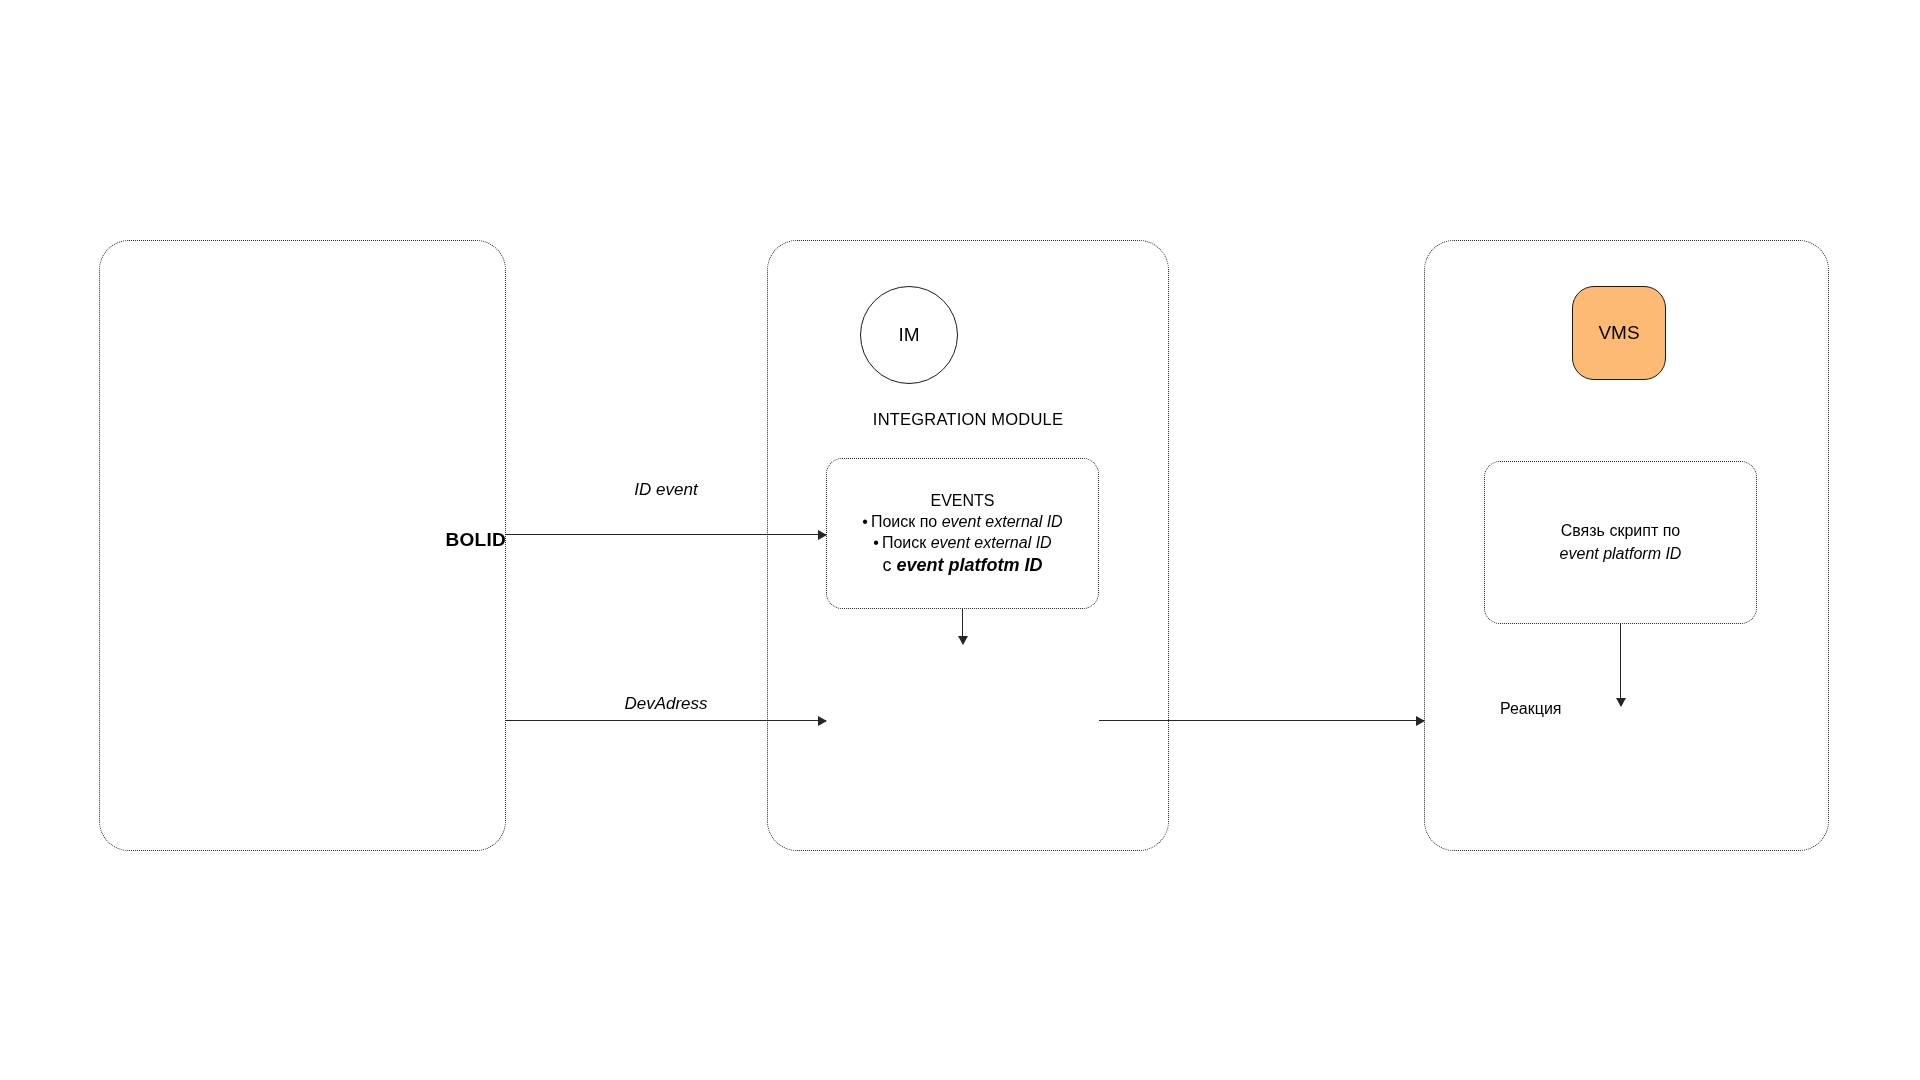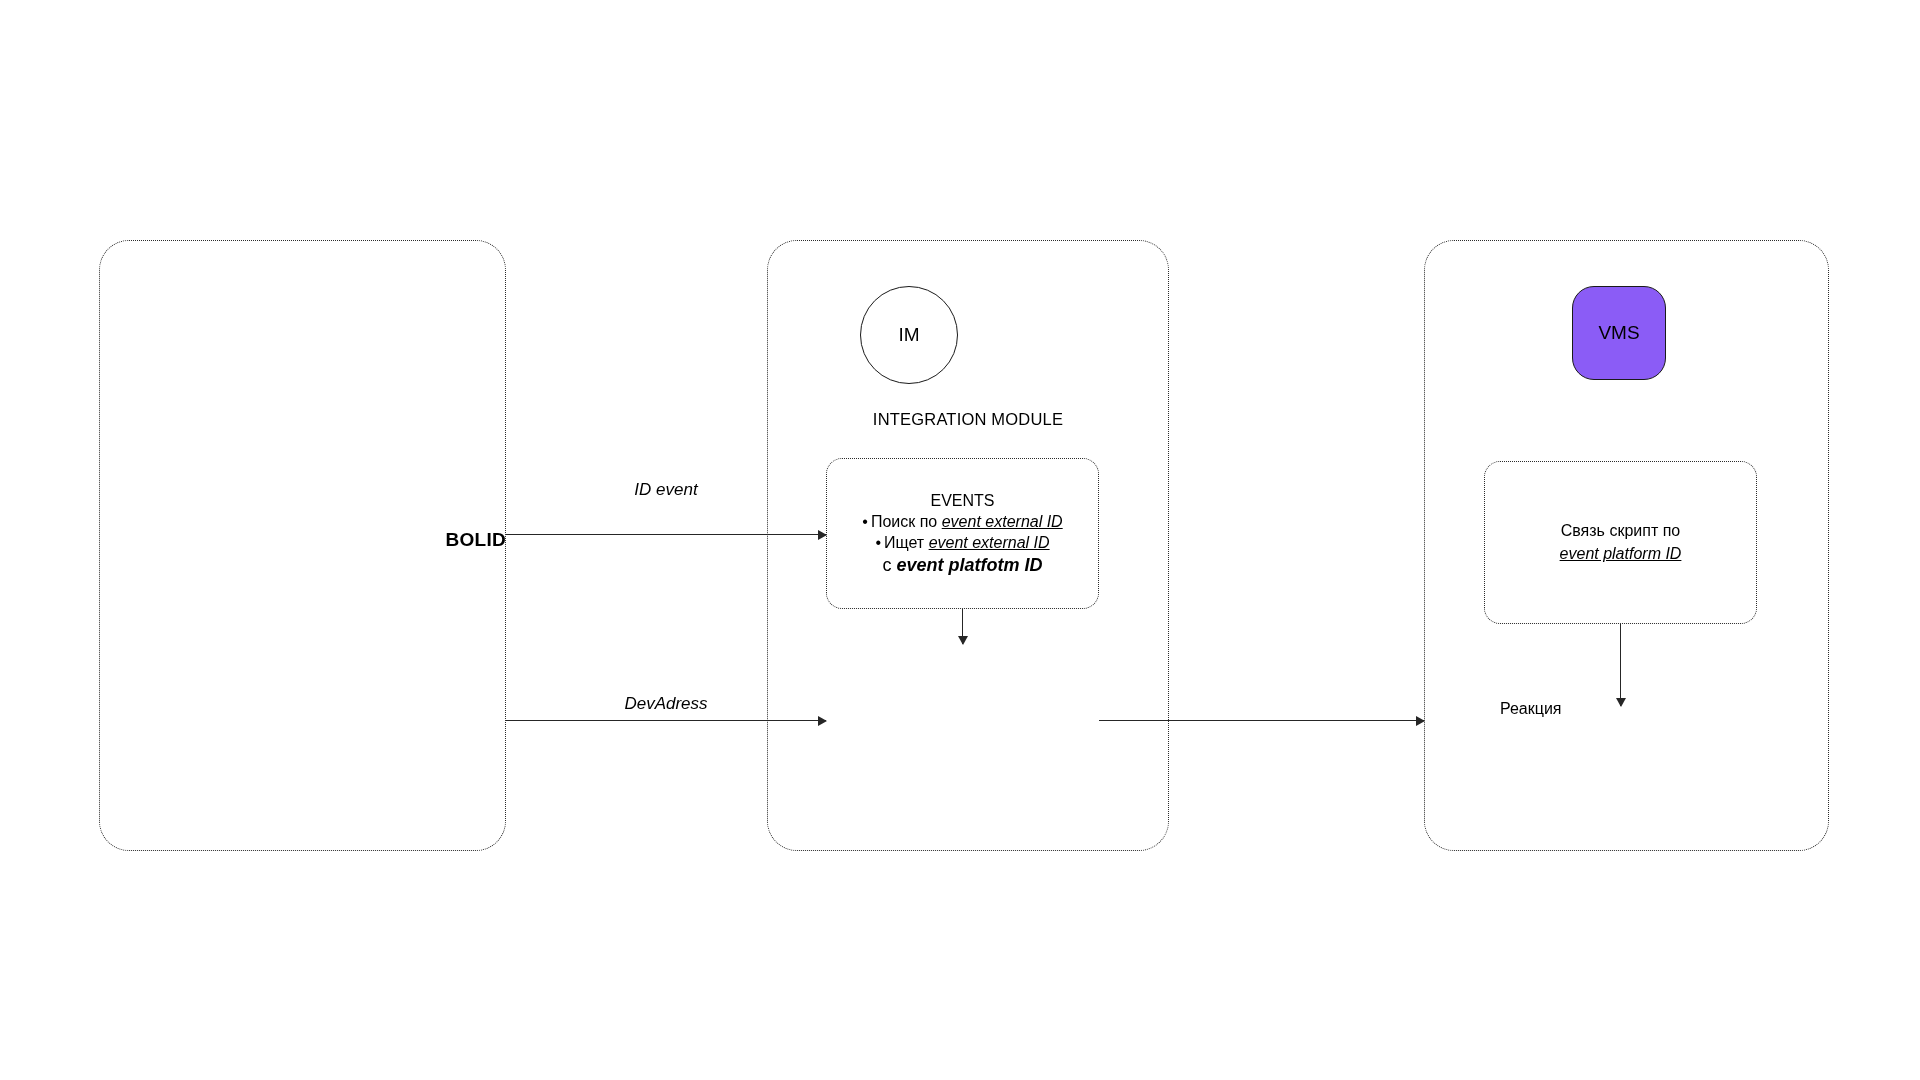--- a/index.html
+++ b/index.html
@@ -78,21 +78,21 @@
     top: 286px;
     width: 94px;
     height: 94px;
     border: 1.6px solid #1a1a1a;
     border-radius: 22px;
     box-sizing: border-box;
     display: flex;
     align-items: center;
     justify-content: center;
     font-size: 19px;
-    background: #8b5cf6;
+    background: #fdba74;
   }
 
   
   .inner-box {
     position: absolute;
     border: 1.4px dotted #2b2b2b;
     border-radius: 16px;
     box-sizing: border-box;
     background: #ffffff;
     display: flex;
@@ -114,21 +114,21 @@
     padding: 0;
     list-style: none;
     text-align: center;
   }
   .bullets li {
     font-size: 16px;
     line-height: 1.32;
     white-space: nowrap;
   }
   .bullets li .dot { margin-right: 3px; }
-  .it  { font-style: italic; text-decoration: underline; }
+  .it  { font-style: italic; }
   .bi  { font-style: italic; font-weight: bold; }
   .wrapline {
     font-size: 18px;
     line-height: 1.32;
     text-align: center;
   }
 
   .script-text {
     font-size: 16px;
     line-height: 1.38;
@@ -207,21 +207,21 @@
   </div>
   <div class="im-caption">INTEGRATION MODULE</div>
 
   <div class="inner-box box-events">
     <div class="box-title">EVENTS</div>
     <ul class="bullets">
       <li>
         <span class="dot">•</span><span>Поиск по </span><span class="it">event external ID</span>
       </li>
       <li>
-        <span class="dot">•</span><span>Ищет </span><span class="it">event external ID</span>
+        <span class="dot">•</span><span>Поиск </span><span class="it">event external ID</span>
       </li>
     </ul>
     <div class="wrapline">
       <span>с </span><span class="bi">event platfotm ID</span>
     </div>
   </div>
 
 
   <div class="panel panel-vms"></div>
 

